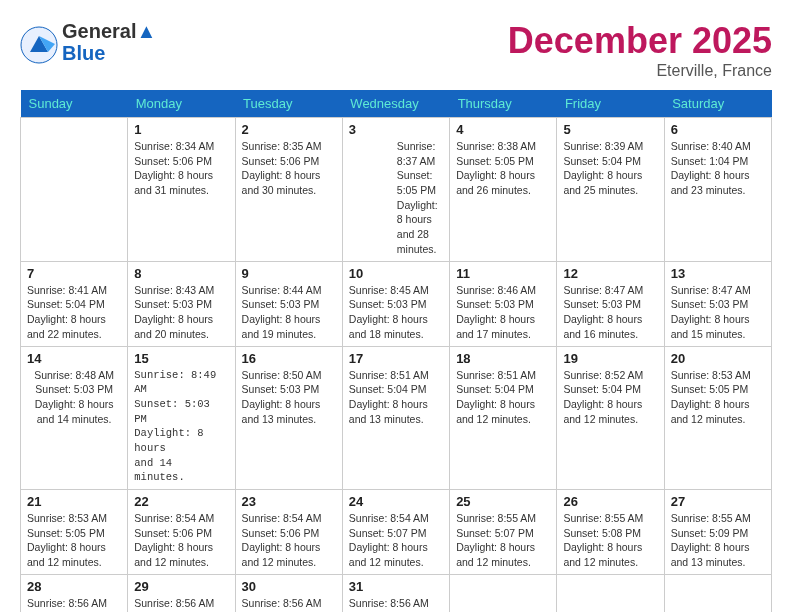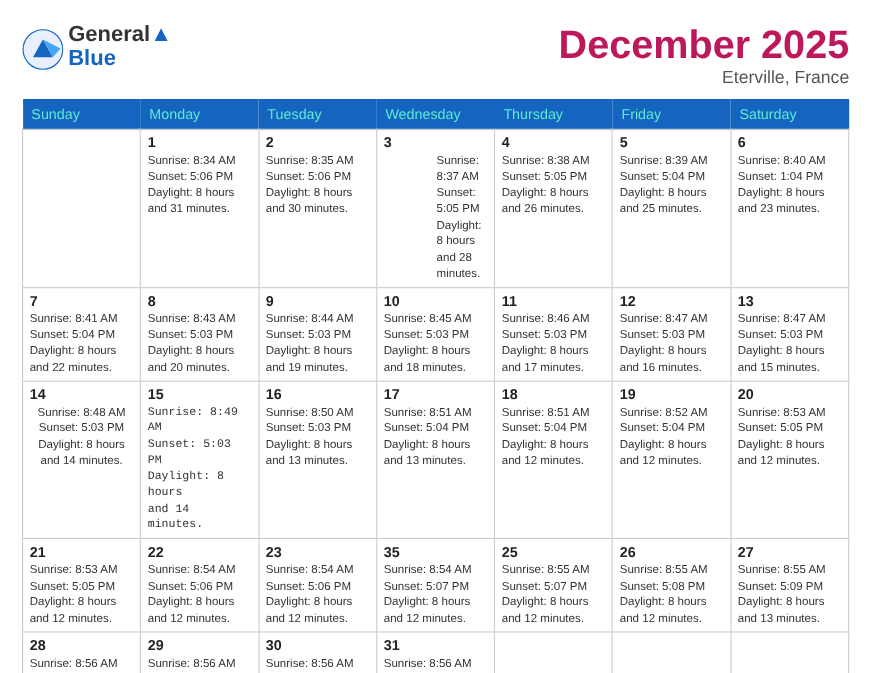--- a/index.html
+++ b/index.html
@@ -276,21 +276,21 @@
 and 12 minutes.</div>
         </td>
         <td>
           <span class="day-num">23</span>
           <div class="day-info" style="white-space: pre-line;">Sunrise: 8:54 AM
 Sunset: 5:06 PM
 Daylight: 8 hours
 and 12 minutes.</div>
         </td>
         <td>
-          <span class="day-num">35</span>
+          <span class="day-num">24</span>
           <div class="day-info" style="white-space: pre-line;">Sunrise: 8:54 AM
 Sunset: 5:07 PM
 Daylight: 8 hours
 and 12 minutes.</div>
         </td>
         <td>
           <span class="day-num">25</span>
           <div class="day-info" style="white-space: pre-line;">Sunrise: 8:55 AM
 Sunset: 5:07 PM
 Daylight: 8 hours

